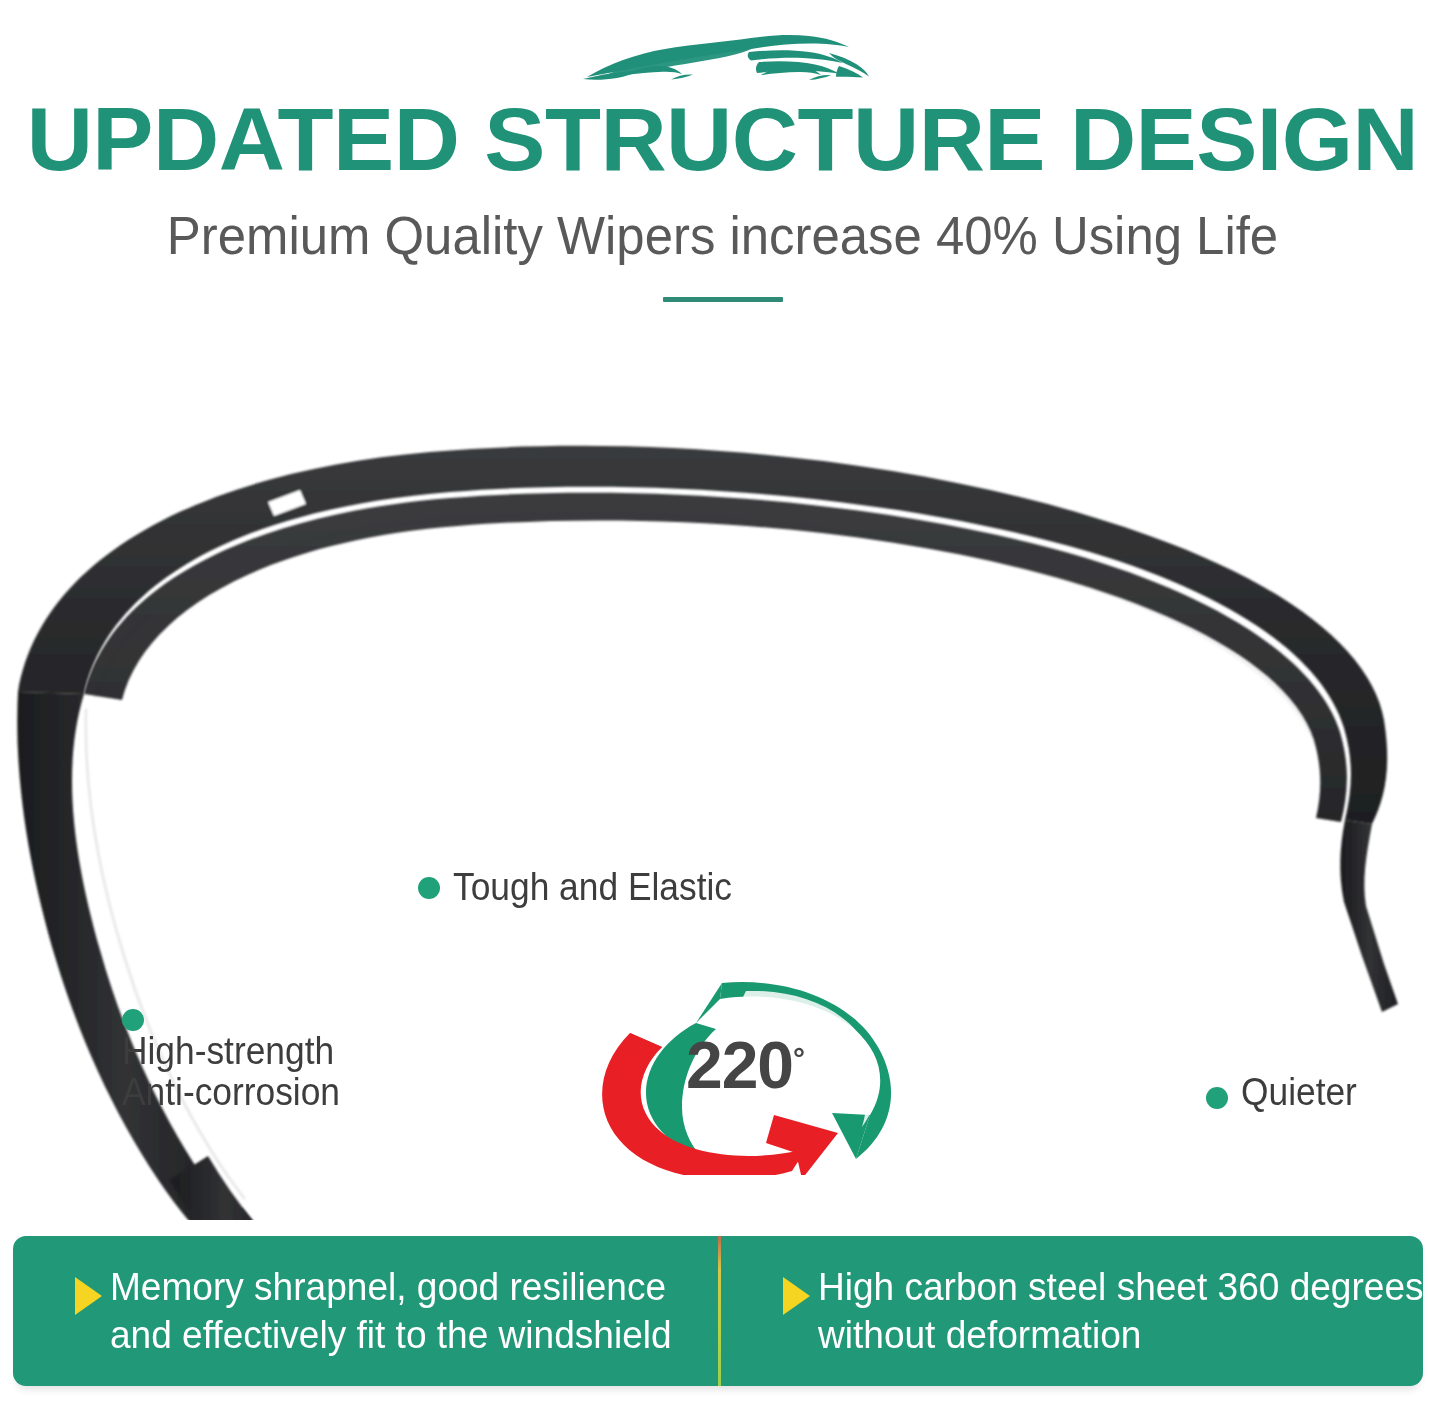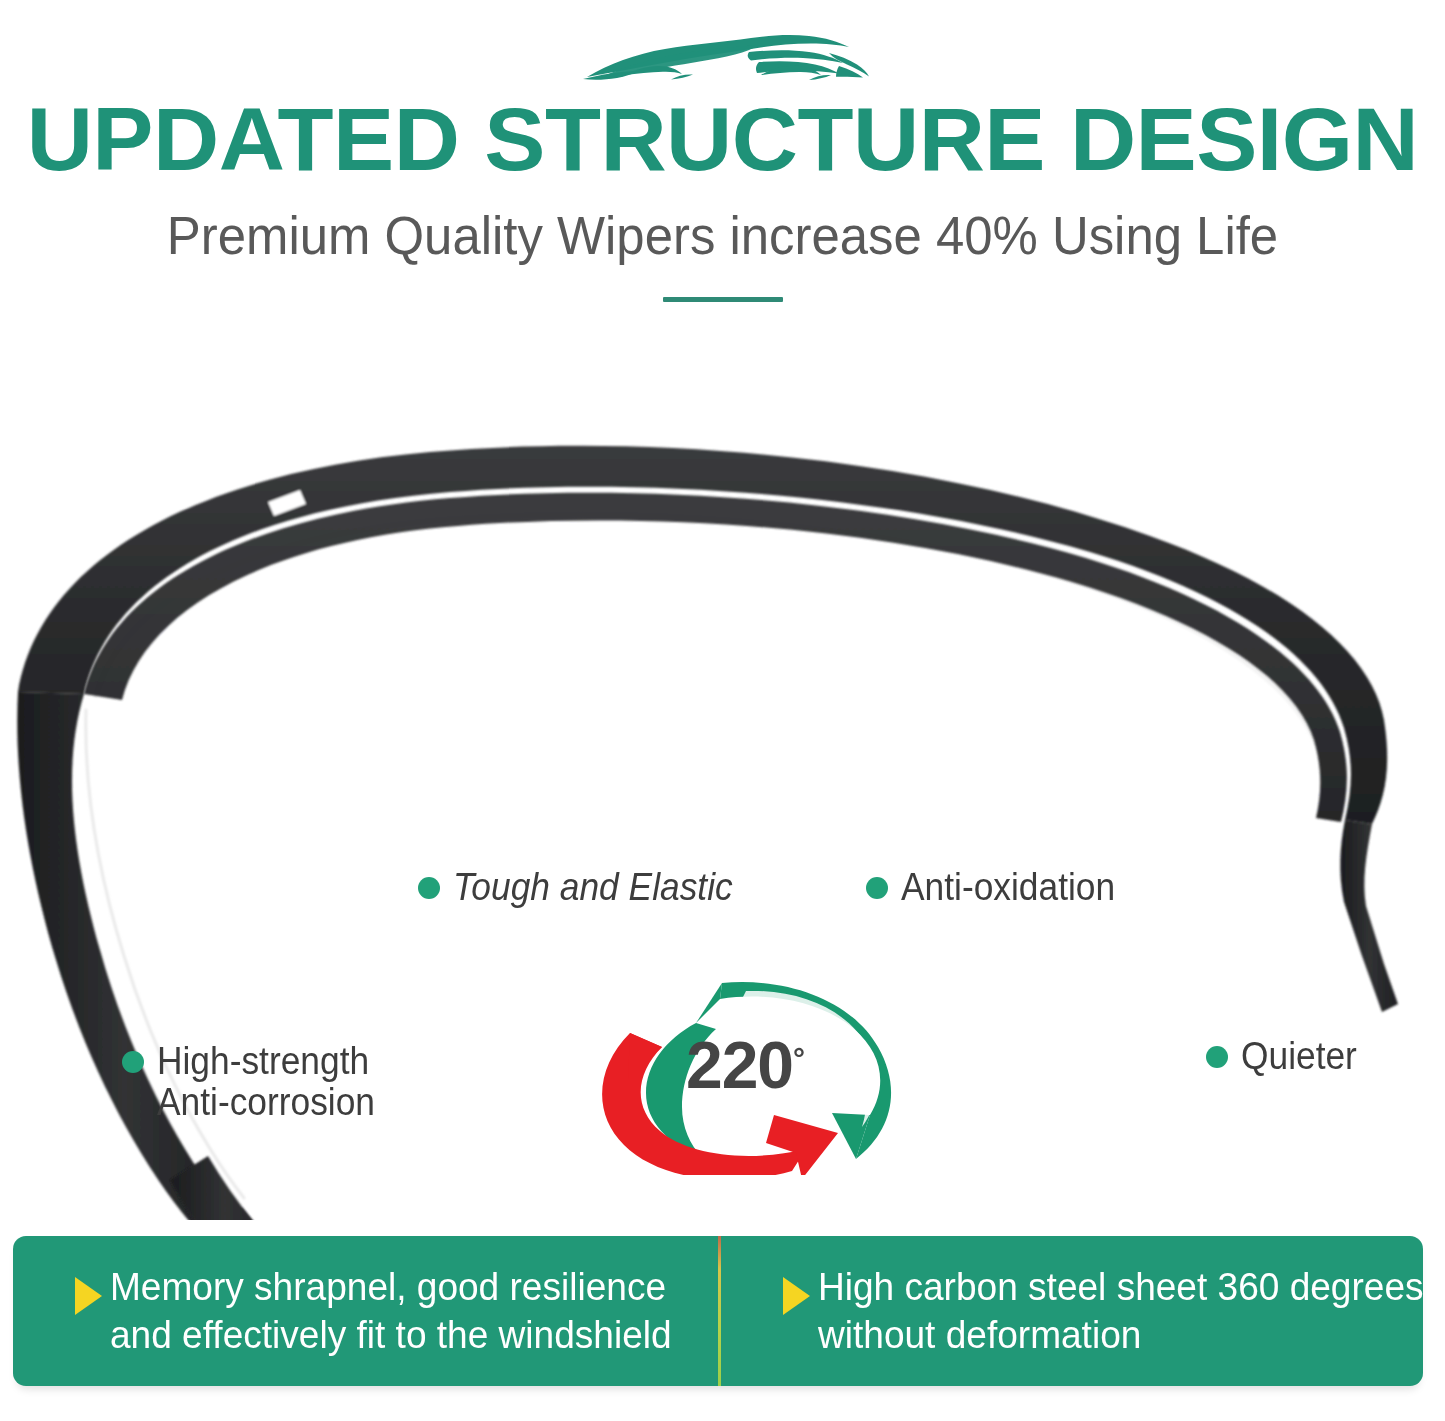--- a/index.html
+++ b/index.html
@@ -103,24 +103,24 @@
     margin-right: 13px;
   }
   .feature-text {
     font-size: 38px;
     line-height: 41px;
     font-weight: 400;
     color: #3d3d3d;
     transform: scaleX(0.93);
     transform-origin: left top;
   }
-  #label-tough      { left: 418px;  top: 567px; font-style: italic; }
+  #label-tough      { left: 418px;  top: 567px; }
   #label-anti-ox    { left: 866px;  top: 567px; }
-  #label-highstr    { left: 122px;  top: 741px; }
-  #label-quieter    { left: 1206px; top: 736px; }
+  #label-highstr    { left: 122px;  top: 699px; flex-direction: column; }
+  #label-quieter    { left: 1206px; top: 772px; align-items: center; }
 
   
   #badge-360 {
     position: absolute;
     left: 570px;
     top: 655px;
     width: 350px;
     height: 220px;
   }
   #badge-360-text {
@@ -345,24 +345,20 @@
     </g>
 
     <path d="M 170 880 C 190 918, 214 950, 240 980 L 280 952 C 252 922, 228 890, 208 856 Z" fill="url(#steelSide)" filter="url(#soft)"></path>
   </svg>
 
   <div class="feature-label" id="label-tough">
     <span class="feature-dot"></span>
     <span class="feature-text">Tough and Elastic</span>
   </div>
 
-  <div class="feature-label" id="label-anti-ox">
-    <span class="feature-dot"></span>
-    <span class="feature-text">Anti-oxidation</span>
-  </div>
 
   <div class="feature-label" id="label-highstr">
     <span class="feature-dot"></span>
     <span style="display:block">
       <span class="feature-text" style="display:block">High-strength</span>
       <span class="feature-text" style="display:block">Anti-corrosion</span>
     </span>
   </div>
 
   <div class="feature-label" id="label-quieter">

